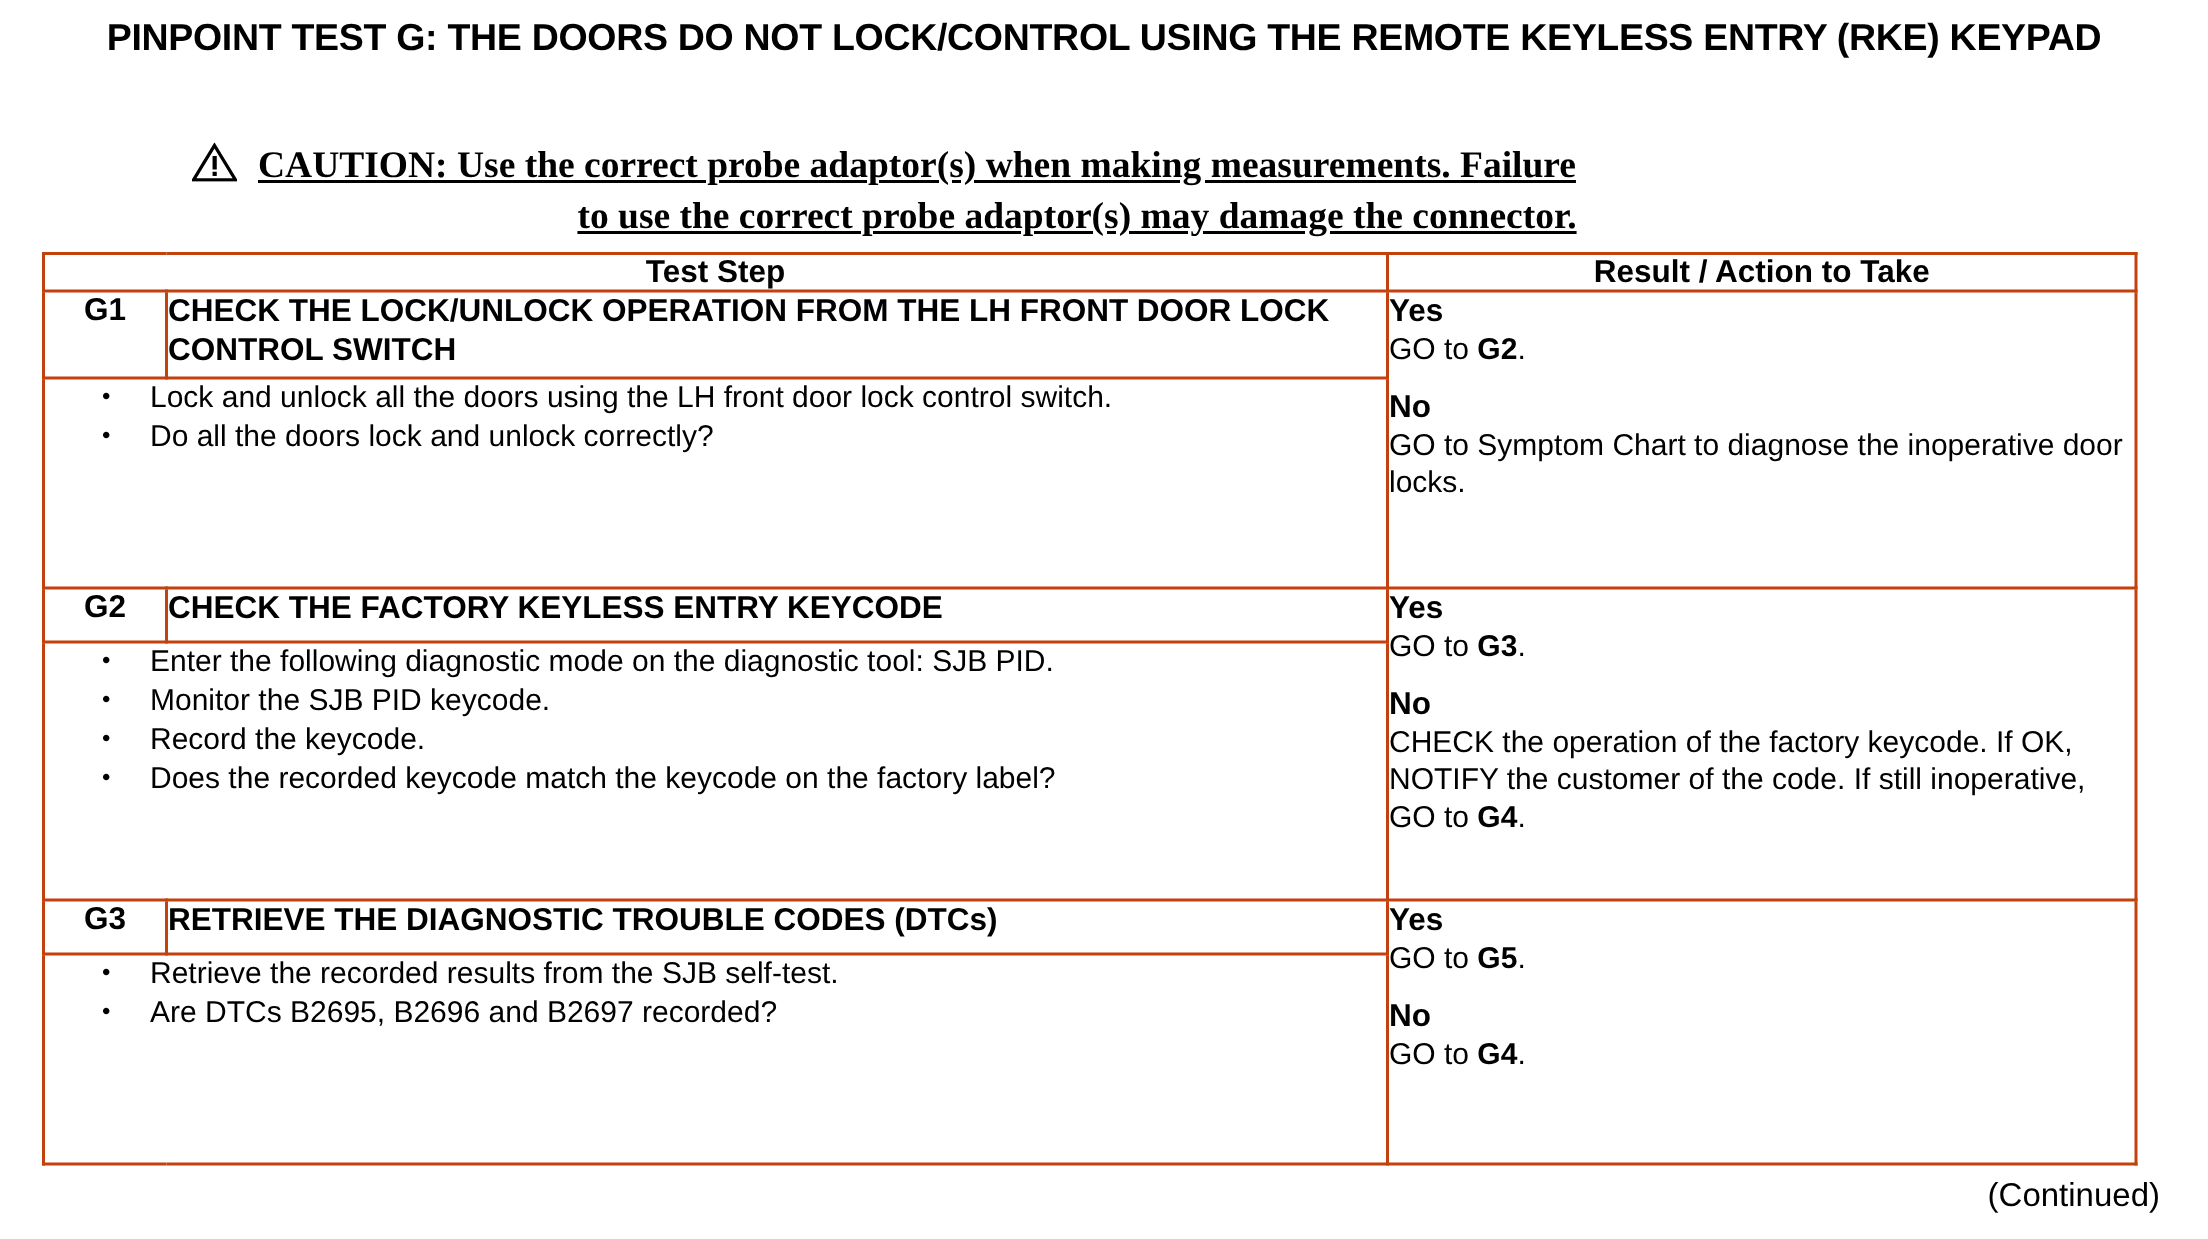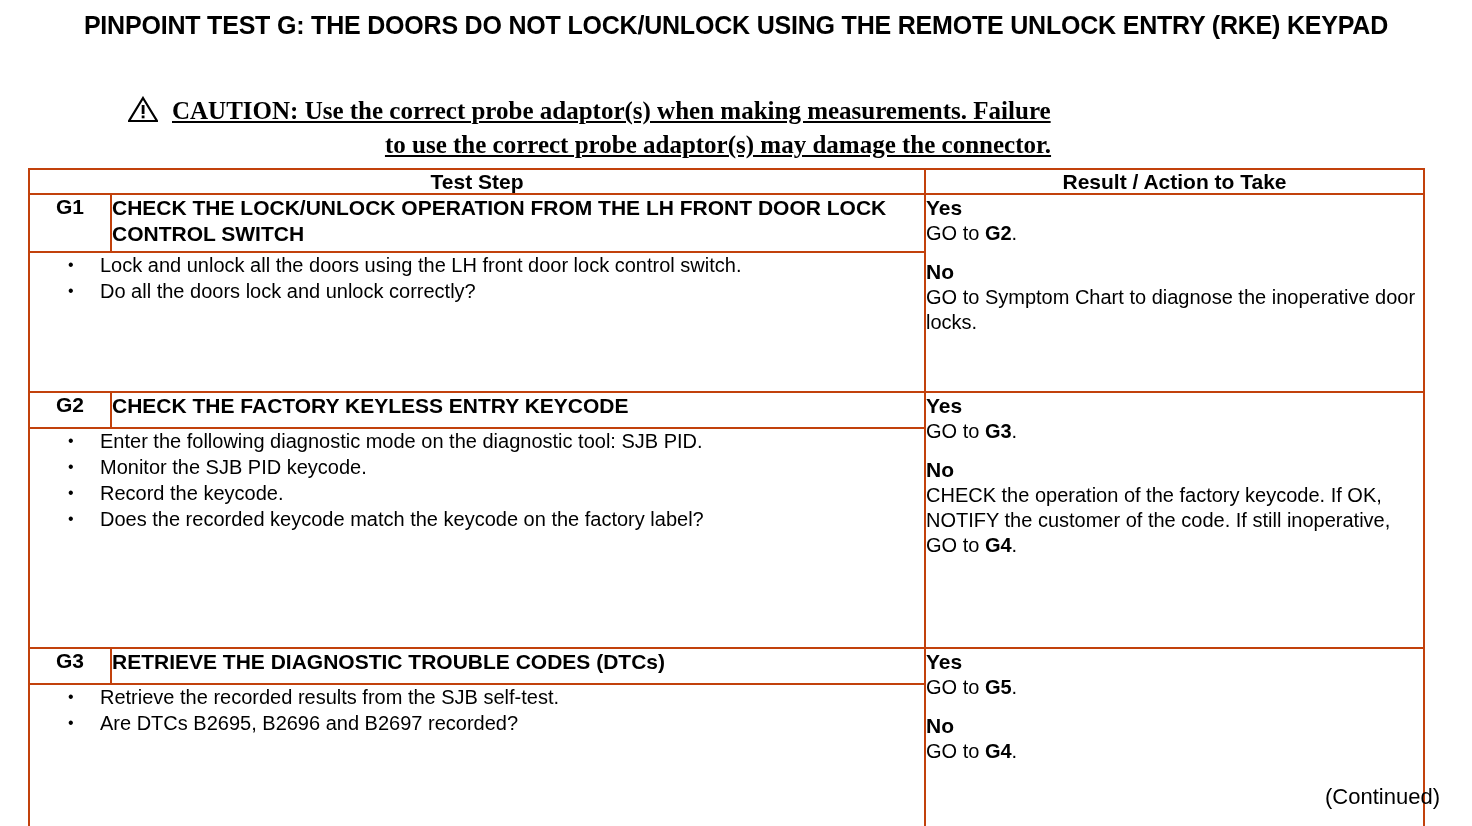--- a/index.html
+++ b/index.html
@@ -138,37 +138,37 @@
     font-weight: normal;
     margin-bottom: 13px;
   }
   .res-text:last-child { margin-bottom: 0; }
   .res-text b { font-weight: bold; }
 
   
   .r-g1-head  { height: 58px; }
   .r-g1-body  { height: 140px; }
   .r-g2-head  { height: 36px; }
-  .r-g2-body  { height: 220px; }
+  .r-g2-body  { height: 172px; }
   .r-g3-head  { height: 36px; }
-  .r-g3-body  { height: 160px; }
+  .r-g3-body  { height: 140px; }
 
   
   .continued {
     position: absolute;
     right: 32px;
     top: 784px;
     font-size: 22px;
     line-height: 26px;
   }
 </style>
 </head>
 <body>
 
-<div class="doc-title">PINPOINT TEST G: THE DOORS DO NOT LOCK/UNLOCK USING THE REMOTE UNLOCK ENTRY (RKE) KEYPAD</div>
+<div class="doc-title">PINPOINT TEST G: THE DOORS DO NOT LOCK/CONTROL USING THE REMOTE KEYLESS ENTRY (RKE) KEYPAD</div>
 
 <div class="caution-block">
   <div class="caution-line1">
     <span class="warn-tri">
       <svg width="30" height="26" viewBox="0 0 30 26" aria-hidden="true">
         <polygon points="15,2 29,25 1,25" fill="none" stroke="#000" stroke-width="2.2"></polygon>
         <rect x="13.7" y="9" width="2.8" height="9" fill="#000"></rect>
         <rect x="13.7" y="19.5" width="2.8" height="2.8" fill="#000"></rect>
       </svg>
     </span><span>CAUTION: Use the correct probe adaptor(s) when making measurements. Failure</span>

